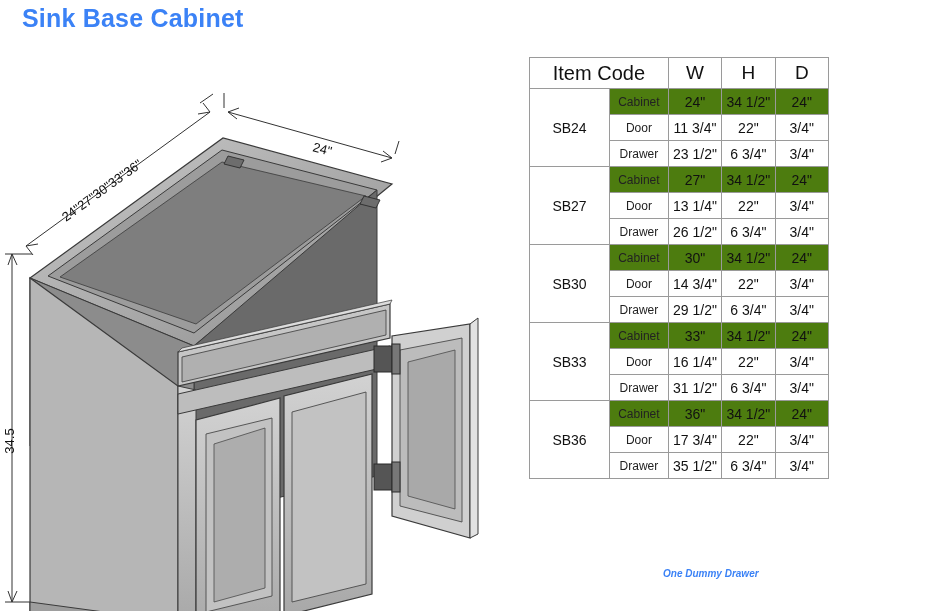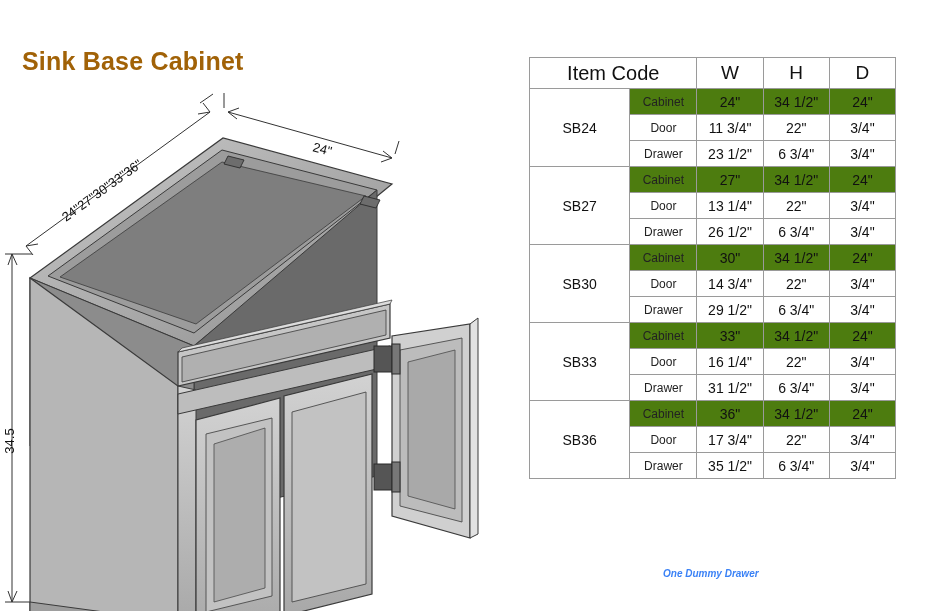--- a/index.html
+++ b/index.html
@@ -13,23 +13,22 @@
     font-family: "Liberation Sans", sans-serif;
     position: relative;
     overflow: hidden;
   }
   #page-title {
     position: absolute;
     left: 22px;
     top: 4px;
     font-size: 25px;
     font-weight: bold;
-    color: #a16207;
+    color: #3b82f6;
     letter-spacing: 0.2px;
-    margin-top: 43px;
   }
   
   #drawing {
     position: absolute;
     left: 0;
     top: 46px;
     width: 520px;
     height: 565px;
   }
   #drawing svg {
@@ -38,21 +37,21 @@
   .dimlabel {
     font-family: "Liberation Sans", sans-serif;
     font-size: 13px;
     fill: #111111;
   }
   
   #spec-table {
     position: absolute;
     left: 529px;
     top: 57px;
-    width: 367px;
+    width: 300px;
     border-collapse: collapse;
     font-size: 14px;
     color: #111111;
   }
   #spec-table td, #spec-table th {
     border: 1px solid #9a9a9a;
     padding: 0;
     text-align: center;
     vertical-align: middle;
     font-weight: normal;

